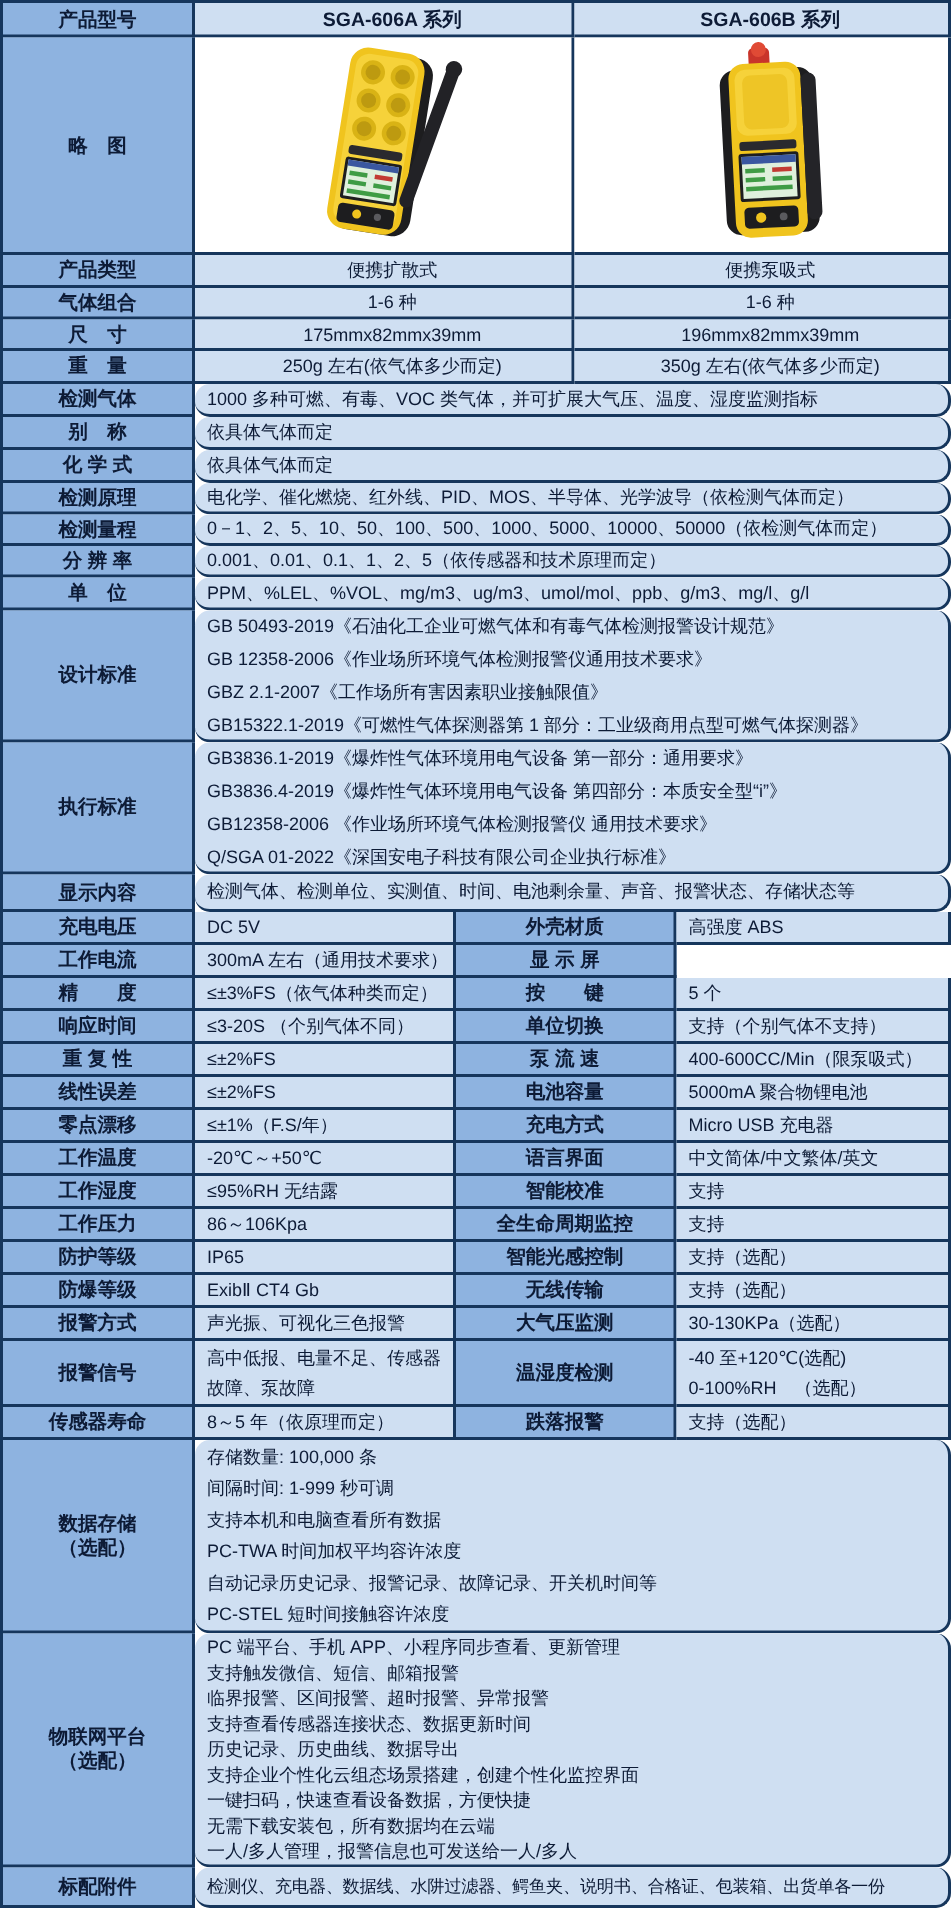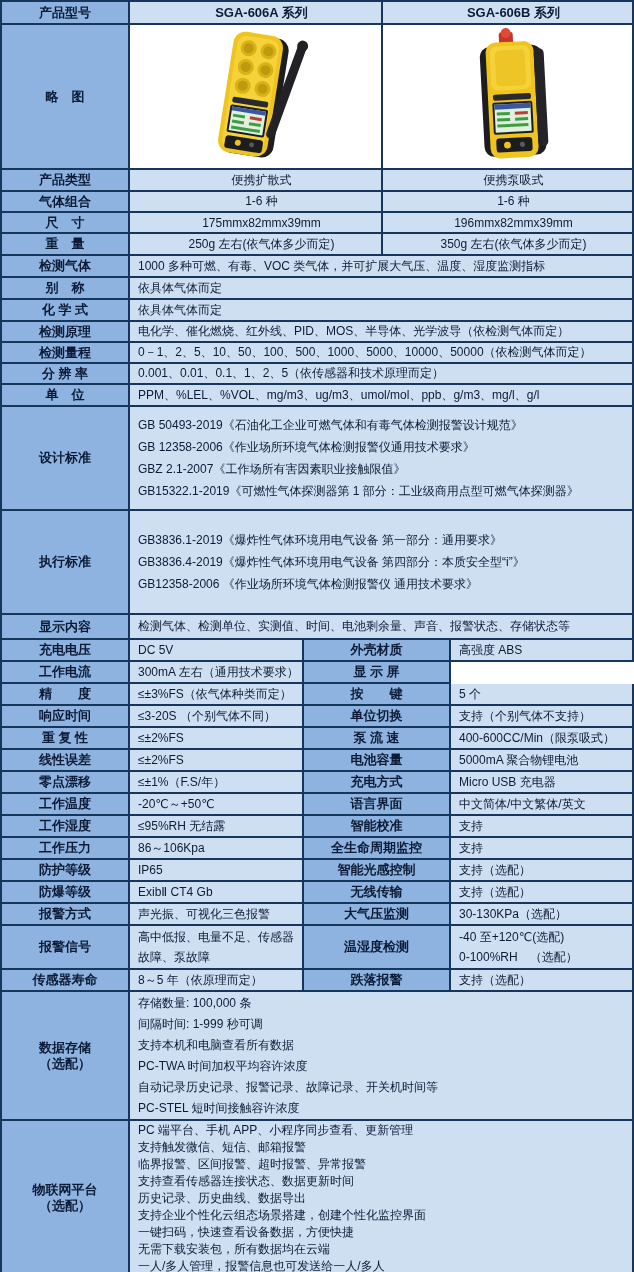--- a/index.html
+++ b/index.html
@@ -32,28 +32,28 @@
   .col div{line-height:22px;white-space:nowrap;}
   .col.lh21 div{line-height:21px;}
   .col.lh20 div{line-height:20px;}
   .col.lh17 div{line-height:17px;}
   .wrap{white-space:normal;line-height:20px;}
   .tight{font-size:11.5px;letter-spacing:-0.2px;}
   
   .w1{flex:0 0 128px;}
   .w2{flex:0 0 253px;}
   .w3{flex:0 0 251px;}
-  .wfull{flex:0 0 504px;}
+  .wfull{flex:0 0 504px;border-radius:10px;}
   .q2{flex:0 0 174px;}
   .q3{flex:0 0 147px;}
   .q4{flex:0 0 183px;}
   
   .rh21 .cell{height:21px;} .rh22 .cell{height:22px;} .rh23 .cell{height:23px;}
   .rh25 .cell{height:25px;} .rh27 .cell{height:27px;text-align:center;} .rh44 .cell{height:44px;}
-  .rh88 .cell{height:104px;} .rh129 .cell{height:129px;} .rh145 .cell{height:145px;}
+  .rh88 .cell{height:88px;} .rh129 .cell{height:129px;} .rh145 .cell{height:145px;}
   .rh156 .cell{height:156px;}
 </style>
 </head>
 <body>
 
 <div class="spec-table">
 
   <div class="row rh23">
     <div class="cell label w1">产品型号</div>
     <div class="cell value center bold w2">SGA-606A 系列</div>
@@ -185,20 +185,21 @@
       <div>GB15322.1-2019《可燃性气体探测器第 1 部分：工业级商用点型可燃气体探测器》</div>
     </div>
   </div>
 
   <div class="row rh88">
     <div class="cell label w1">执行标准</div>
     <div class="cell value wfull col">
       <div>GB3836.1-2019《爆炸性气体环境用电气设备 第一部分：通用要求》</div>
       <div>GB3836.4-2019《爆炸性气体环境用电气设备 第四部分：本质安全型“i”》</div>
       <div>GB12358-2006 《作业场所环境气体检测报警仪 通用技术要求》</div>
+      <div>Q/SGA 01-2022《深国安电子科技有限公司企业执行标准》</div>
     </div>
   </div>
 
   <div class="row rh25">
     <div class="cell label w1">显示内容</div>
     <div class="cell value wfull">检测气体、检测单位、实测值、时间、电池剩余量、声音、报警状态、存储状态等</div>
   </div>
 
   <div class="row rh22">
     <div class="cell label w1">充电电压</div>

